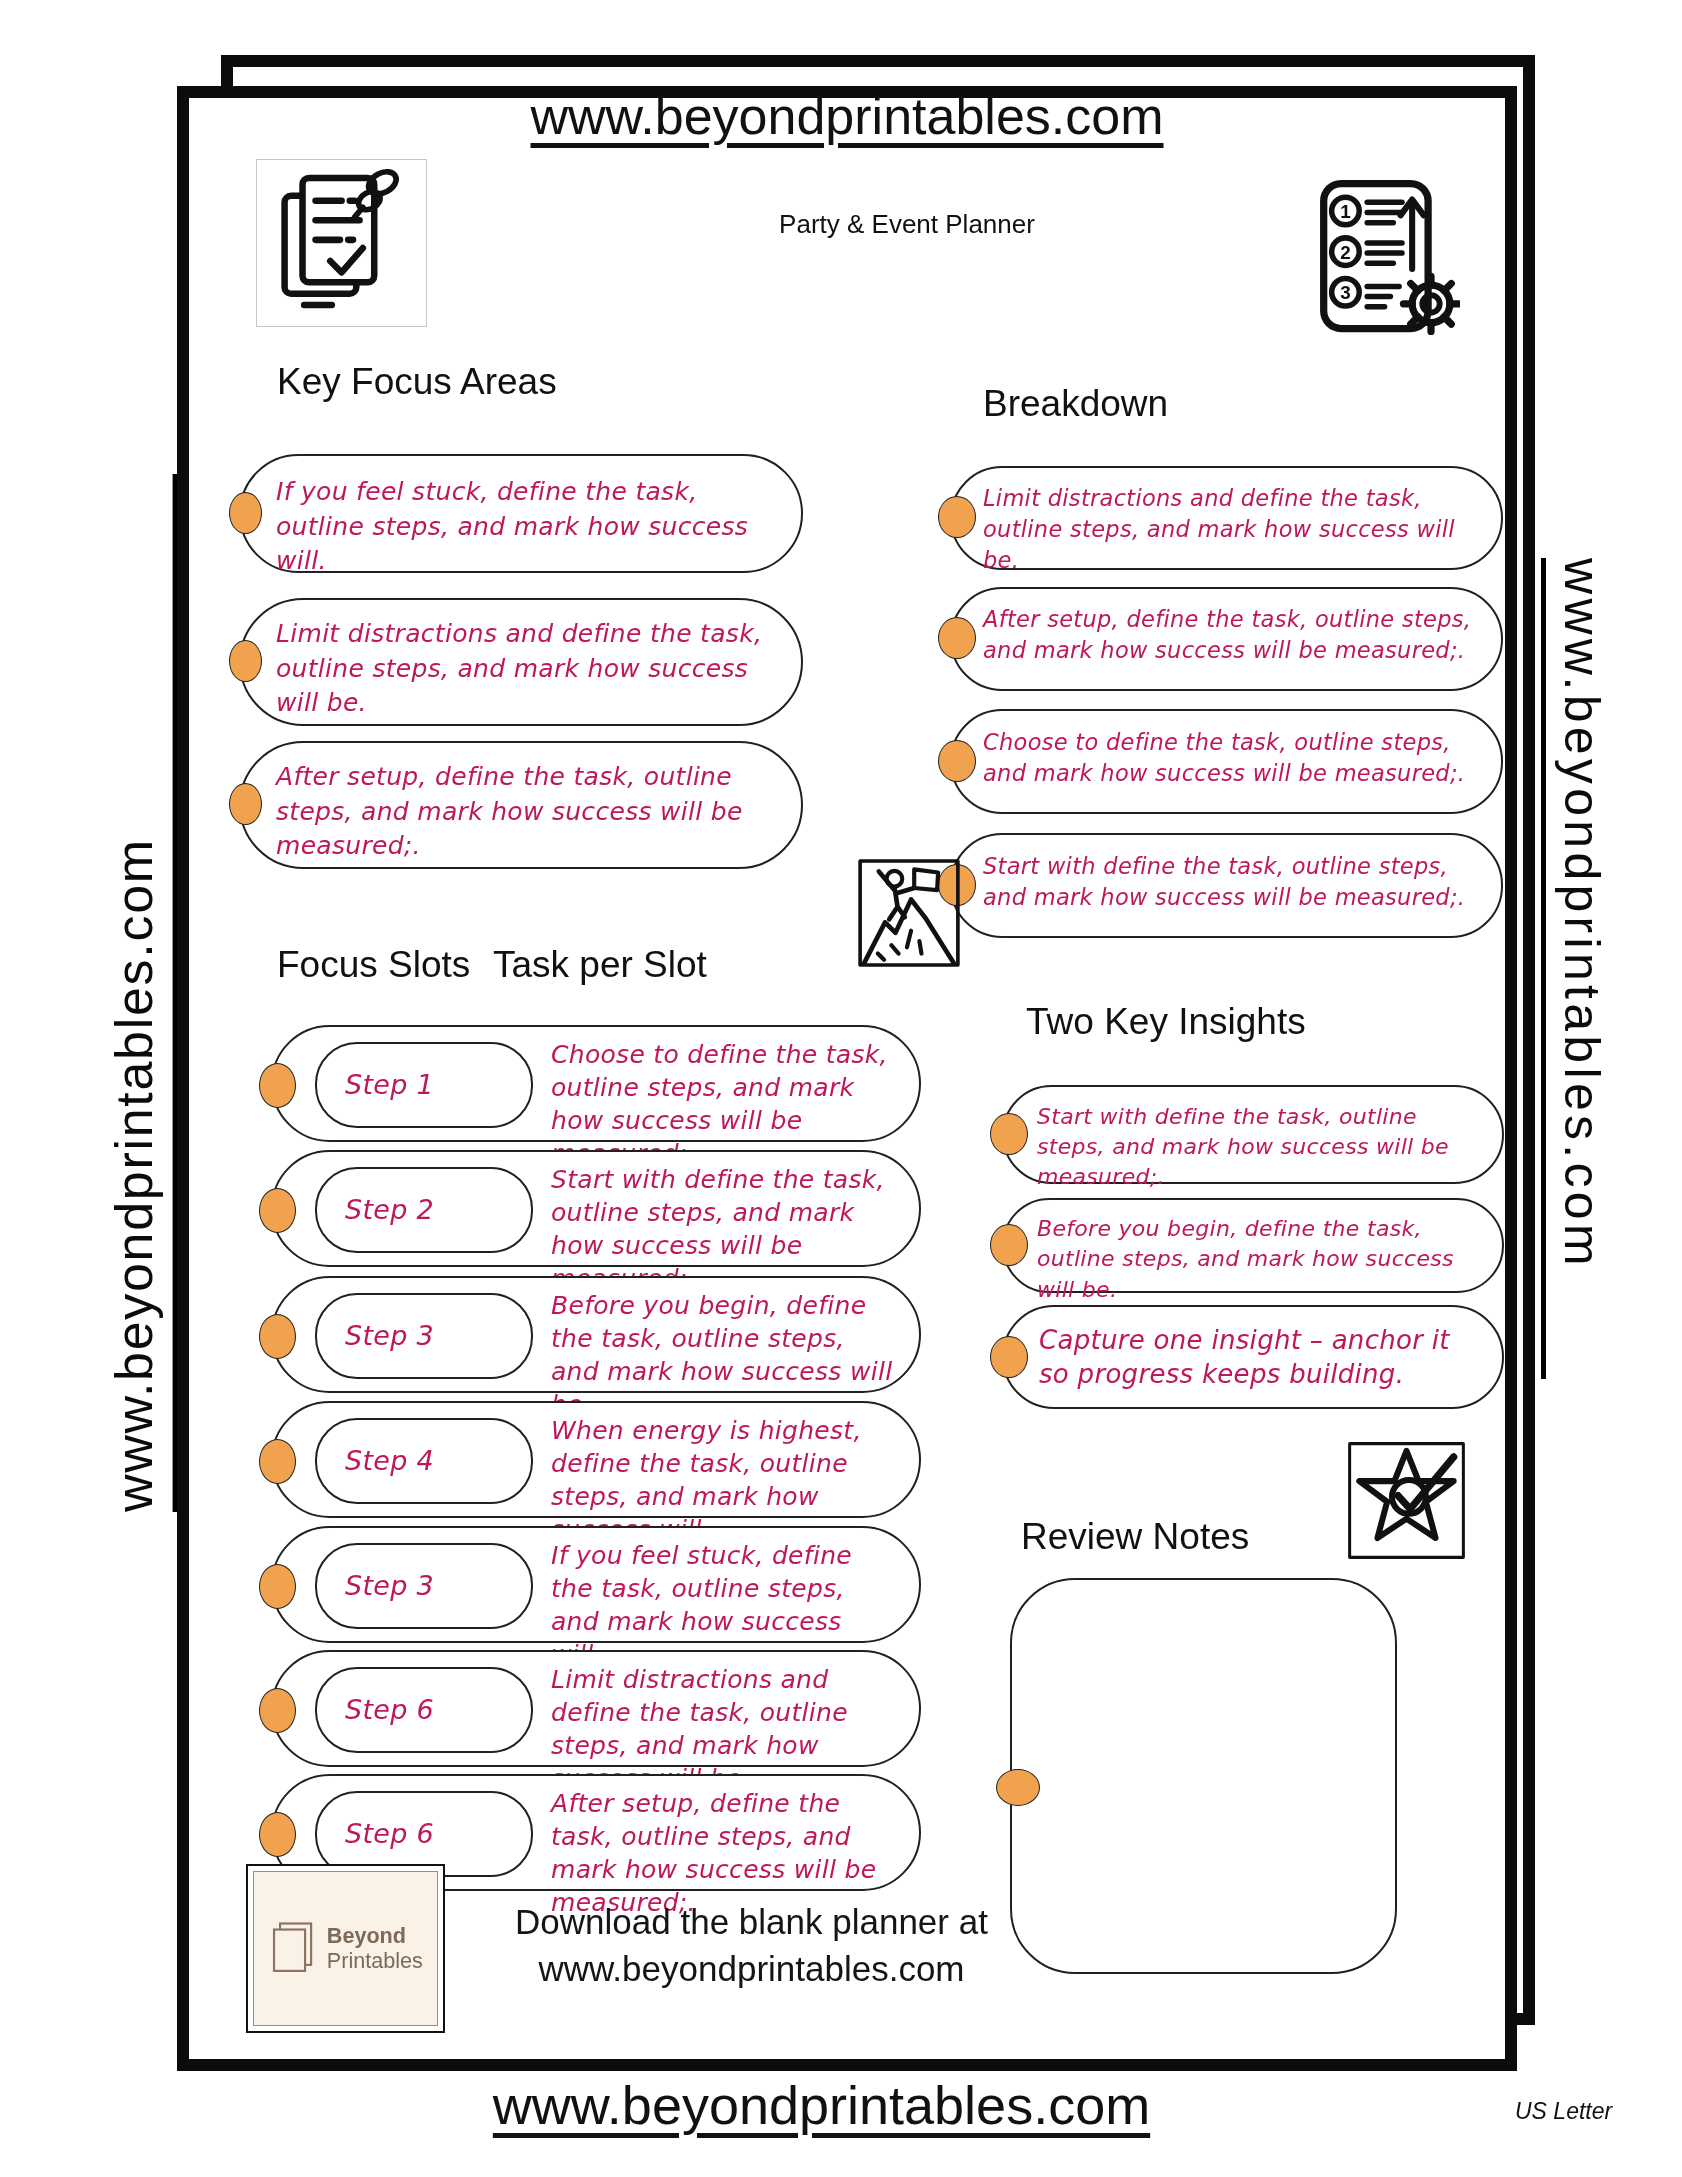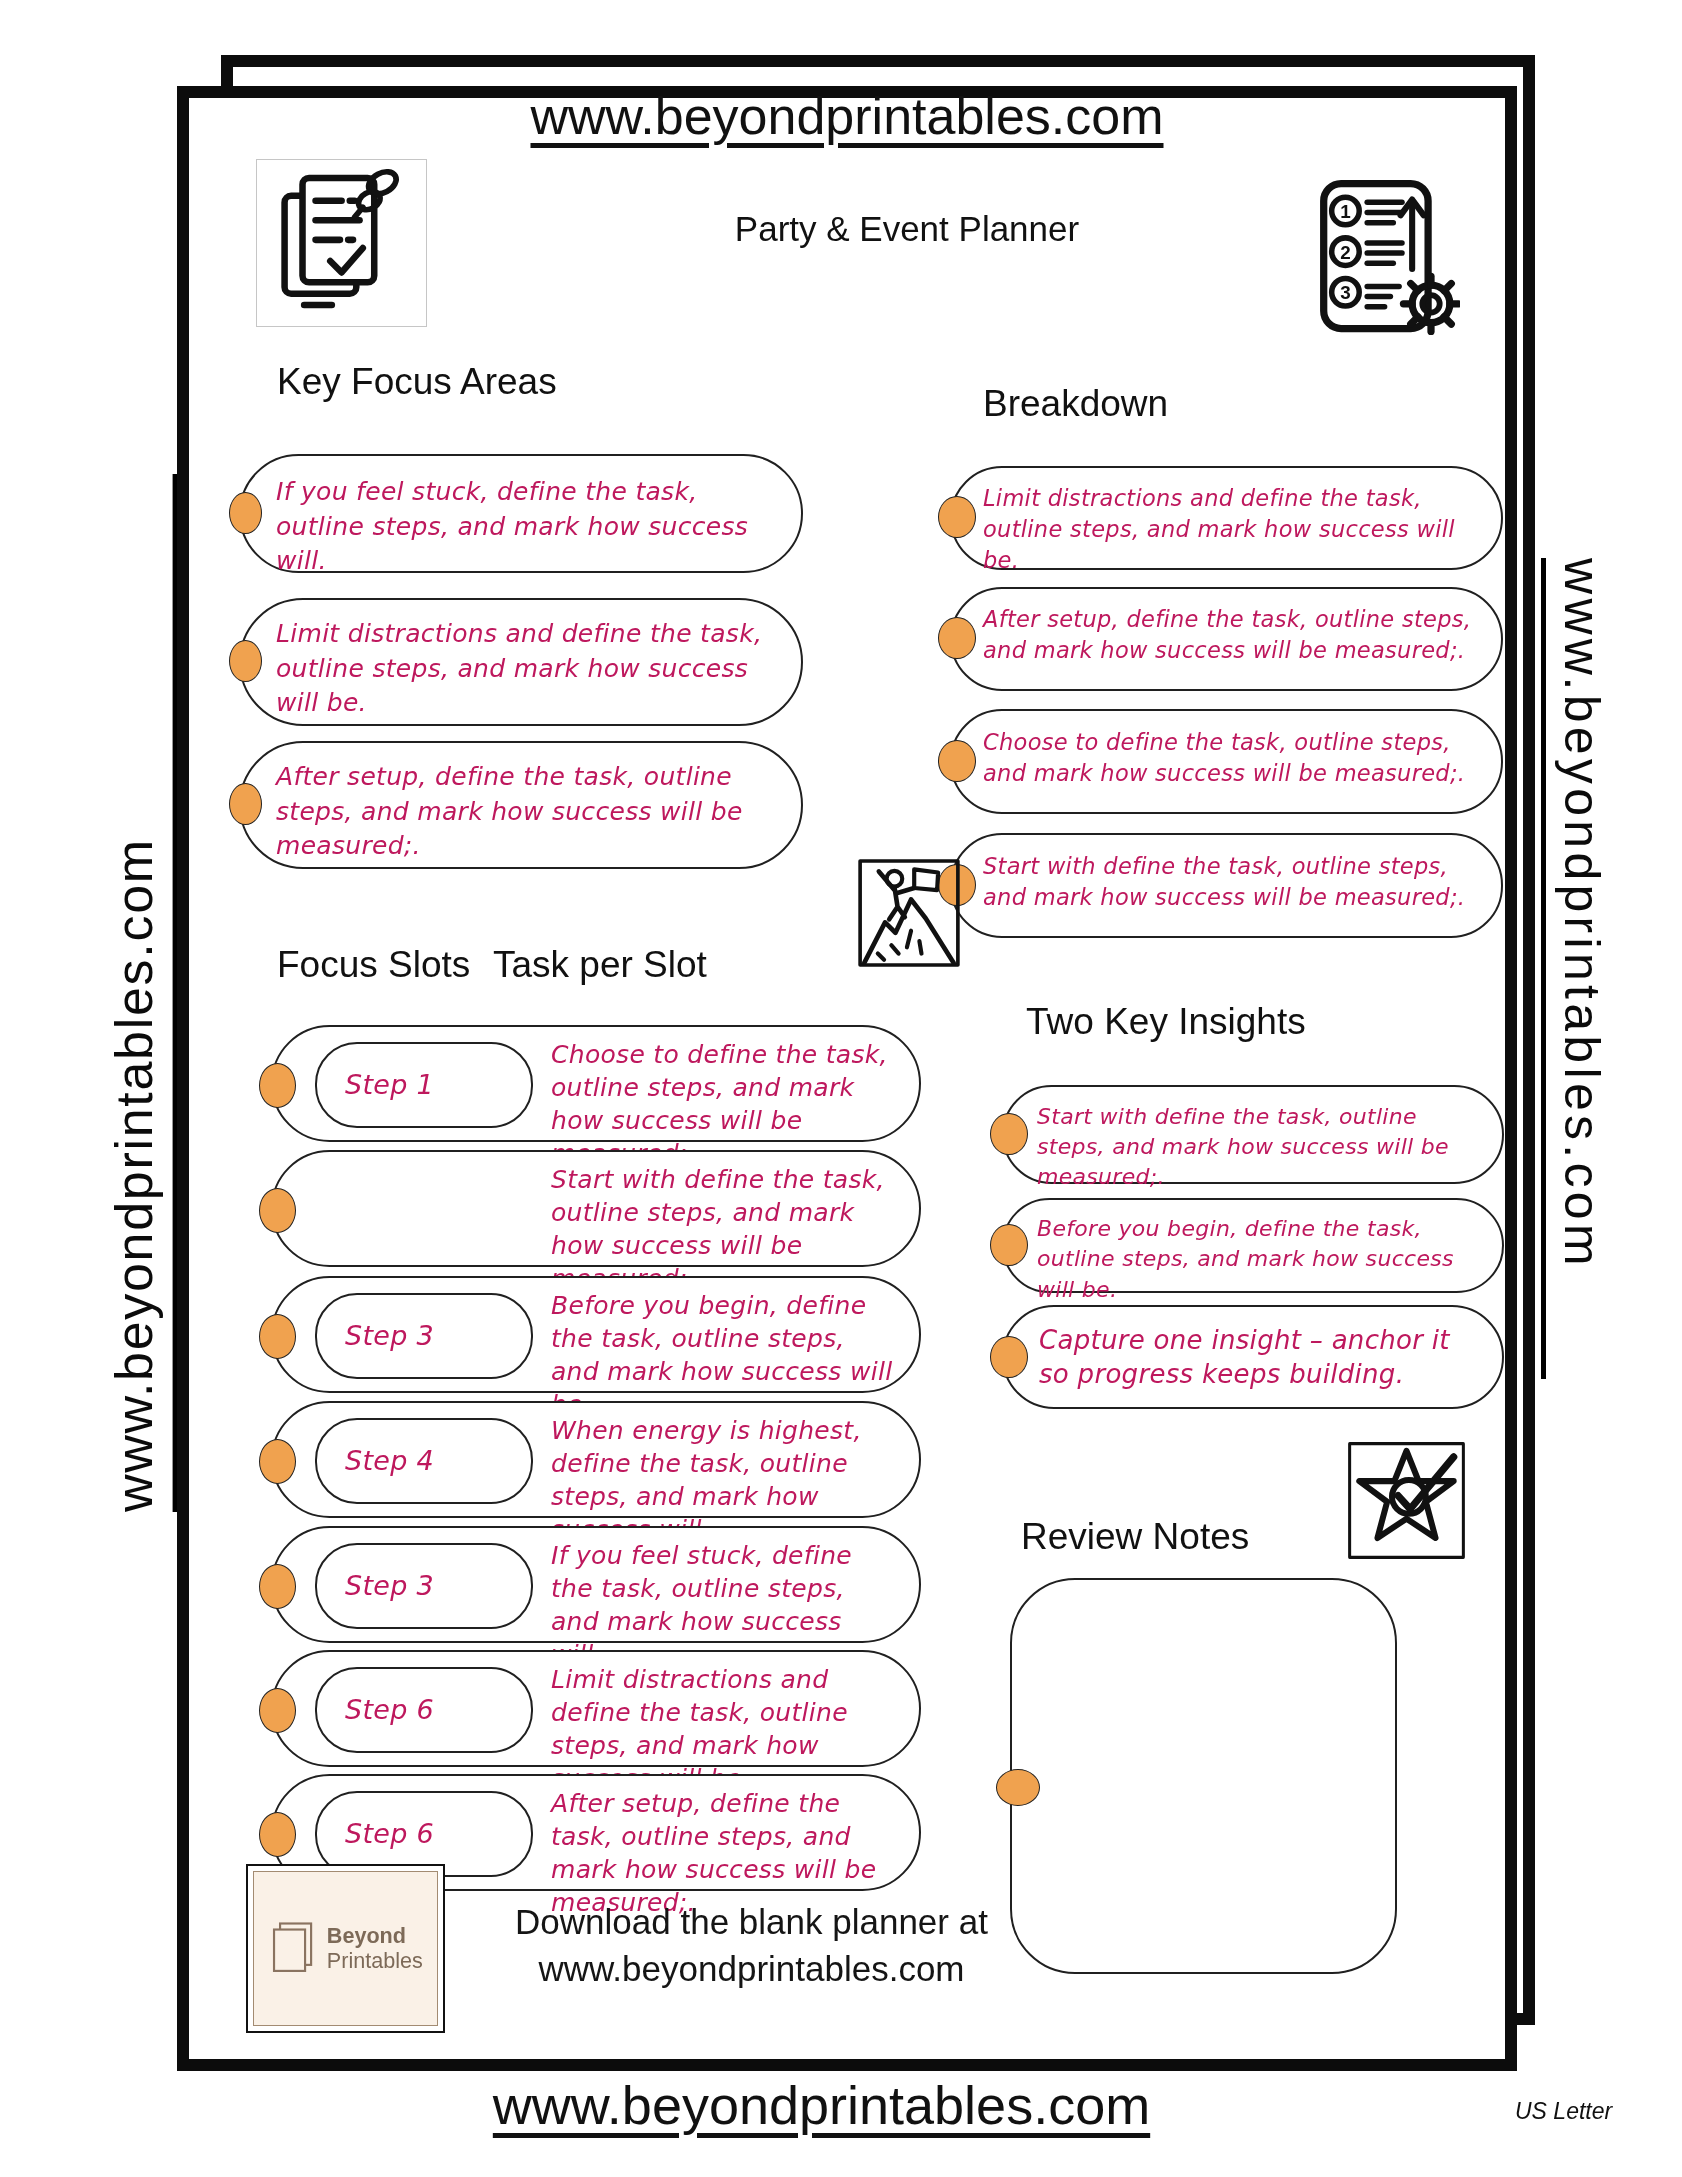--- a/index.html
+++ b/index.html
@@ -9,21 +9,21 @@
   
   .shadow-frame{position:absolute;left:221px;top:55px;width:1314px;height:1970px;
     border:12px solid #0c0c0c;box-sizing:border-box;background:#fff;}
   .page{position:absolute;left:177px;top:86px;width:1340px;height:1985px;
     border:12px solid #0c0c0c;box-sizing:border-box;background:#fff;}
 
   
   .top-url{position:absolute;left:0;right:0;top:-12px;text-align:center;
     font-size:52px;font-weight:500;letter-spacing:0;
     text-decoration:underline;text-decoration-thickness:5.2px;text-underline-offset:8.6px;}
-  .page-title{position:absolute;left:450px;top:111px;width:536px;text-align:center;font-size:35px;}
+  .page-title{position:absolute;left:450px;top:111px;width:536px;text-align:center;font-size:26px;}
   .heading{position:absolute;font-size:37px;white-space:nowrap;}
 
   
   .vtext{position:absolute;writing-mode:vertical-rl;white-space:nowrap;color:#0b0b0b;}
   .vtext-left{left:104px;top:474px;height:1038px;font-size:52px;letter-spacing:1.7px;
     transform:rotate(180deg);border-left:5.2px solid #000;padding-left:8.6px;}
   .vtext-right{left:1541px;top:558px;height:821px;font-size:50px;letter-spacing:4.3px;
     border-left:5.2px solid #000;padding-left:7px;}
 
   
@@ -187,20 +187,23 @@
 
   <div class="step-row" style="left:82px;top:927px;width:650px;height:117px;">
     <div class="dot" style="left:-14px;top:36px;width:35px;height:43px;"></div>
     <div class="step-pill">
         <span class="step-label script">Step 1</span>
       </div>
     <div class="step-task script">Choose to define the task, outline steps, and mark how success will be measured;.</div>
   </div>
   <div class="step-row" style="left:82px;top:1052px;width:650px;height:117px;">
     <div class="dot" style="left:-14px;top:36px;width:35px;height:43px;"></div>
+    <div class="step-pill">
+        <span class="step-label script">Step 2</span>
+      </div>
     <div class="step-task script">Start with define the task, outline steps, and mark how success will be measured;.</div>
   </div>
   <div class="step-row" style="left:82px;top:1178px;width:650px;height:117px;">
     <div class="dot" style="left:-14px;top:36px;width:35px;height:43px;"></div>
     <div class="step-pill">
         <span class="step-label script">Step 3</span>
       </div>
     <div class="step-task script">Before you begin, define the task, outline steps, and mark how success will be.</div>
   </div>
   <div class="step-row" style="left:82px;top:1303px;width:650px;height:117px;">

